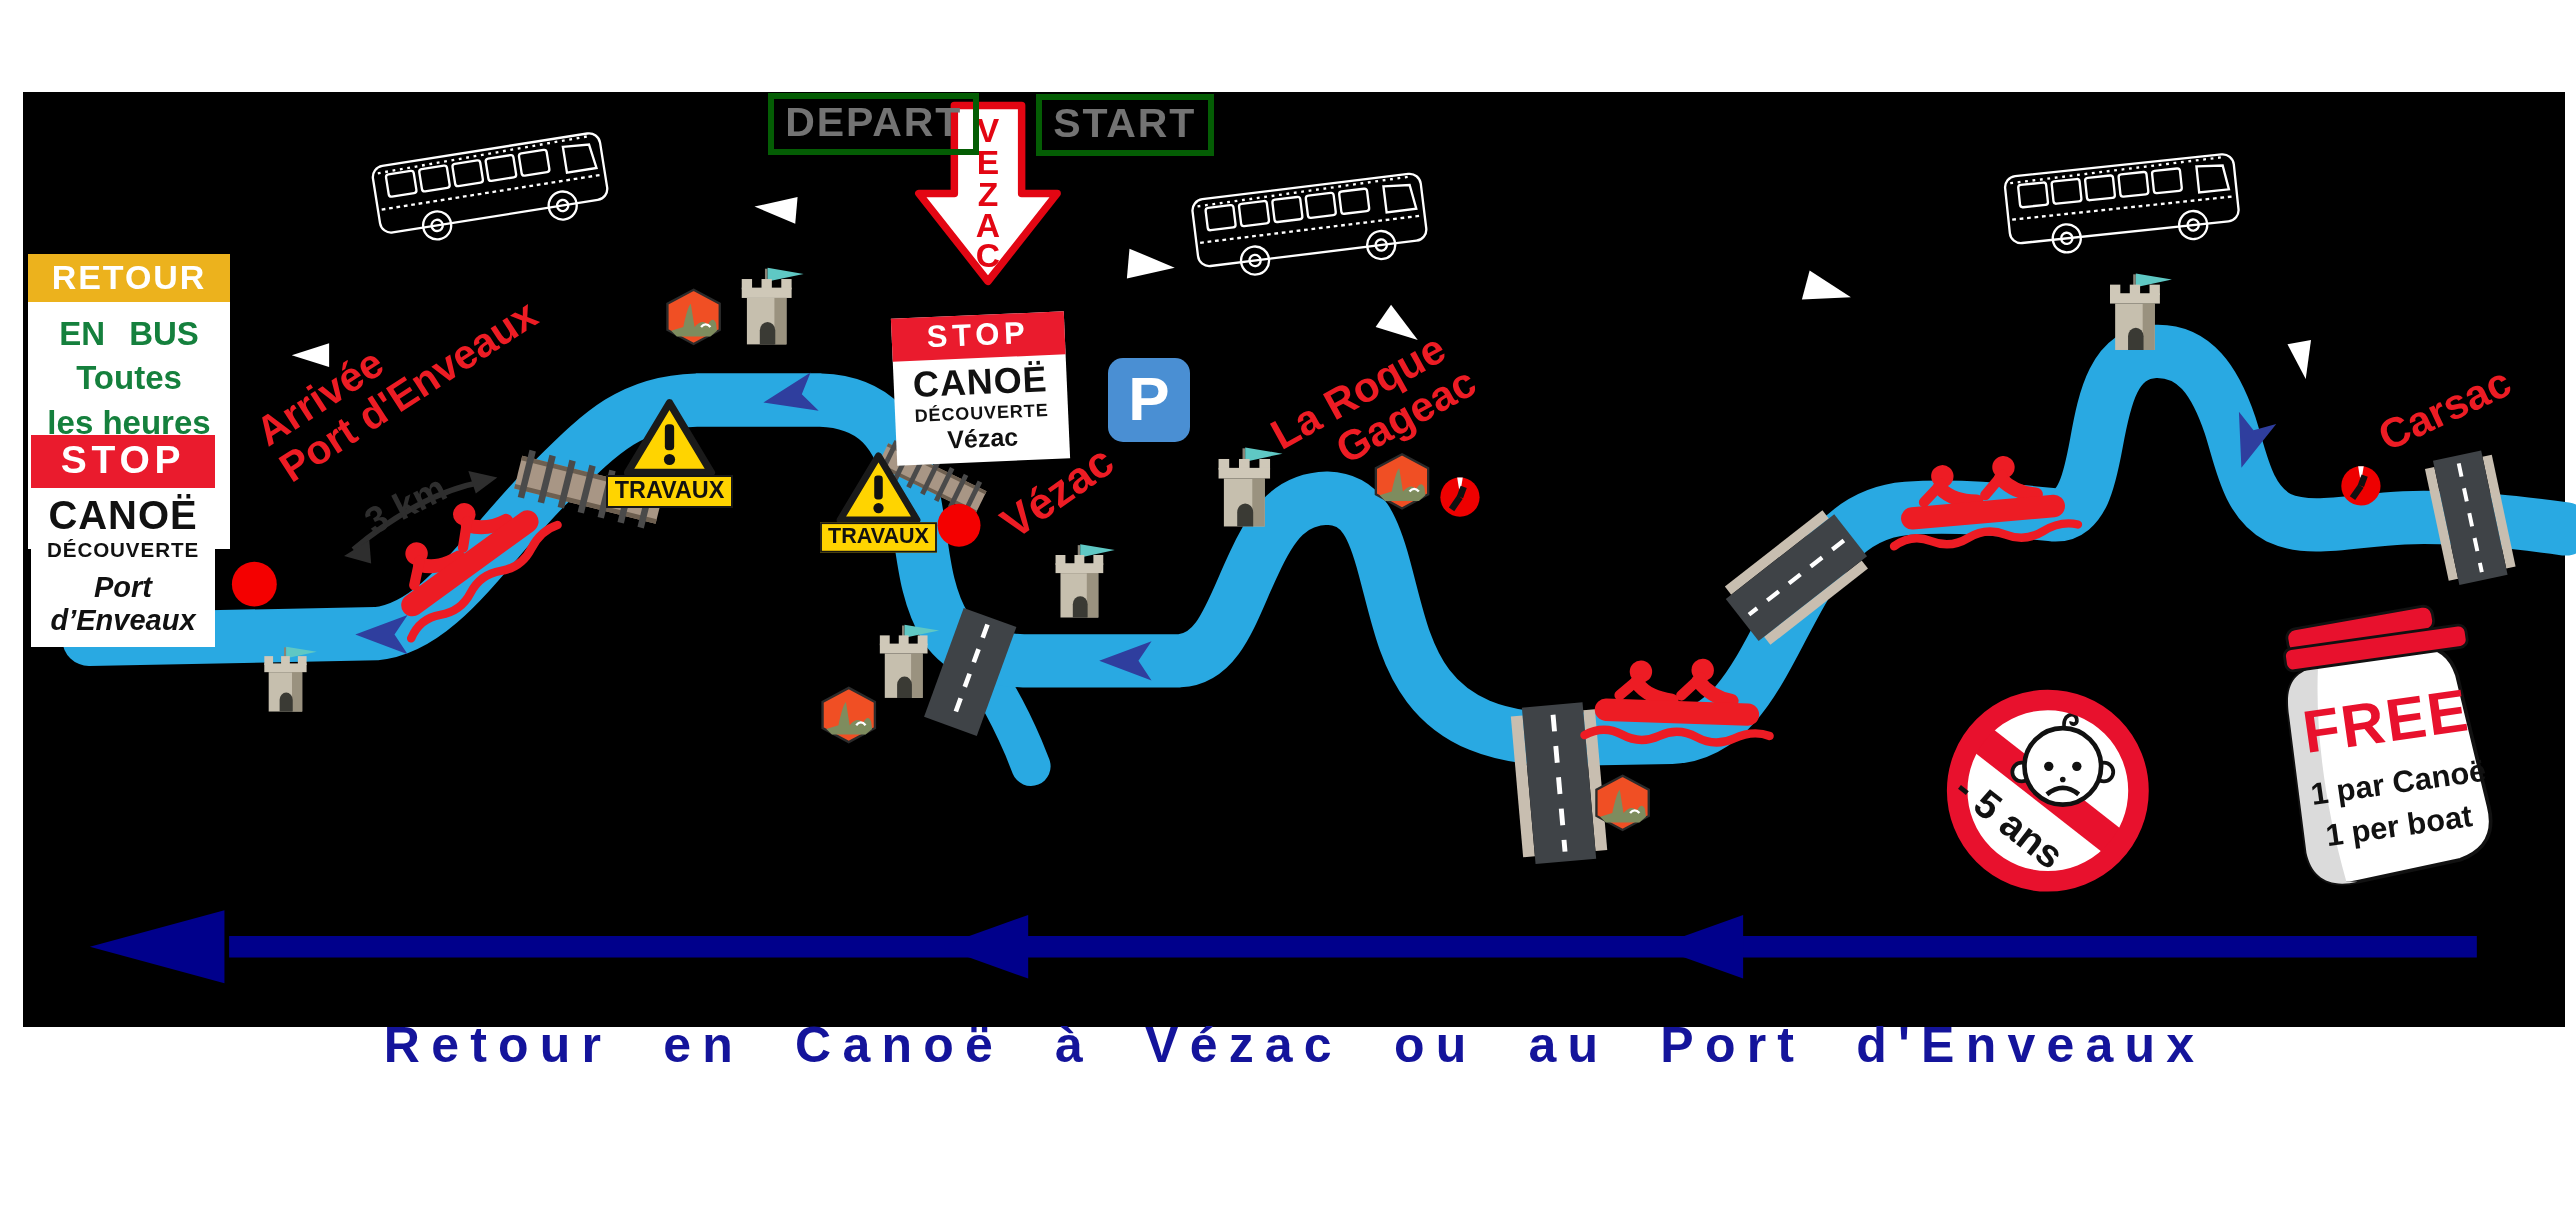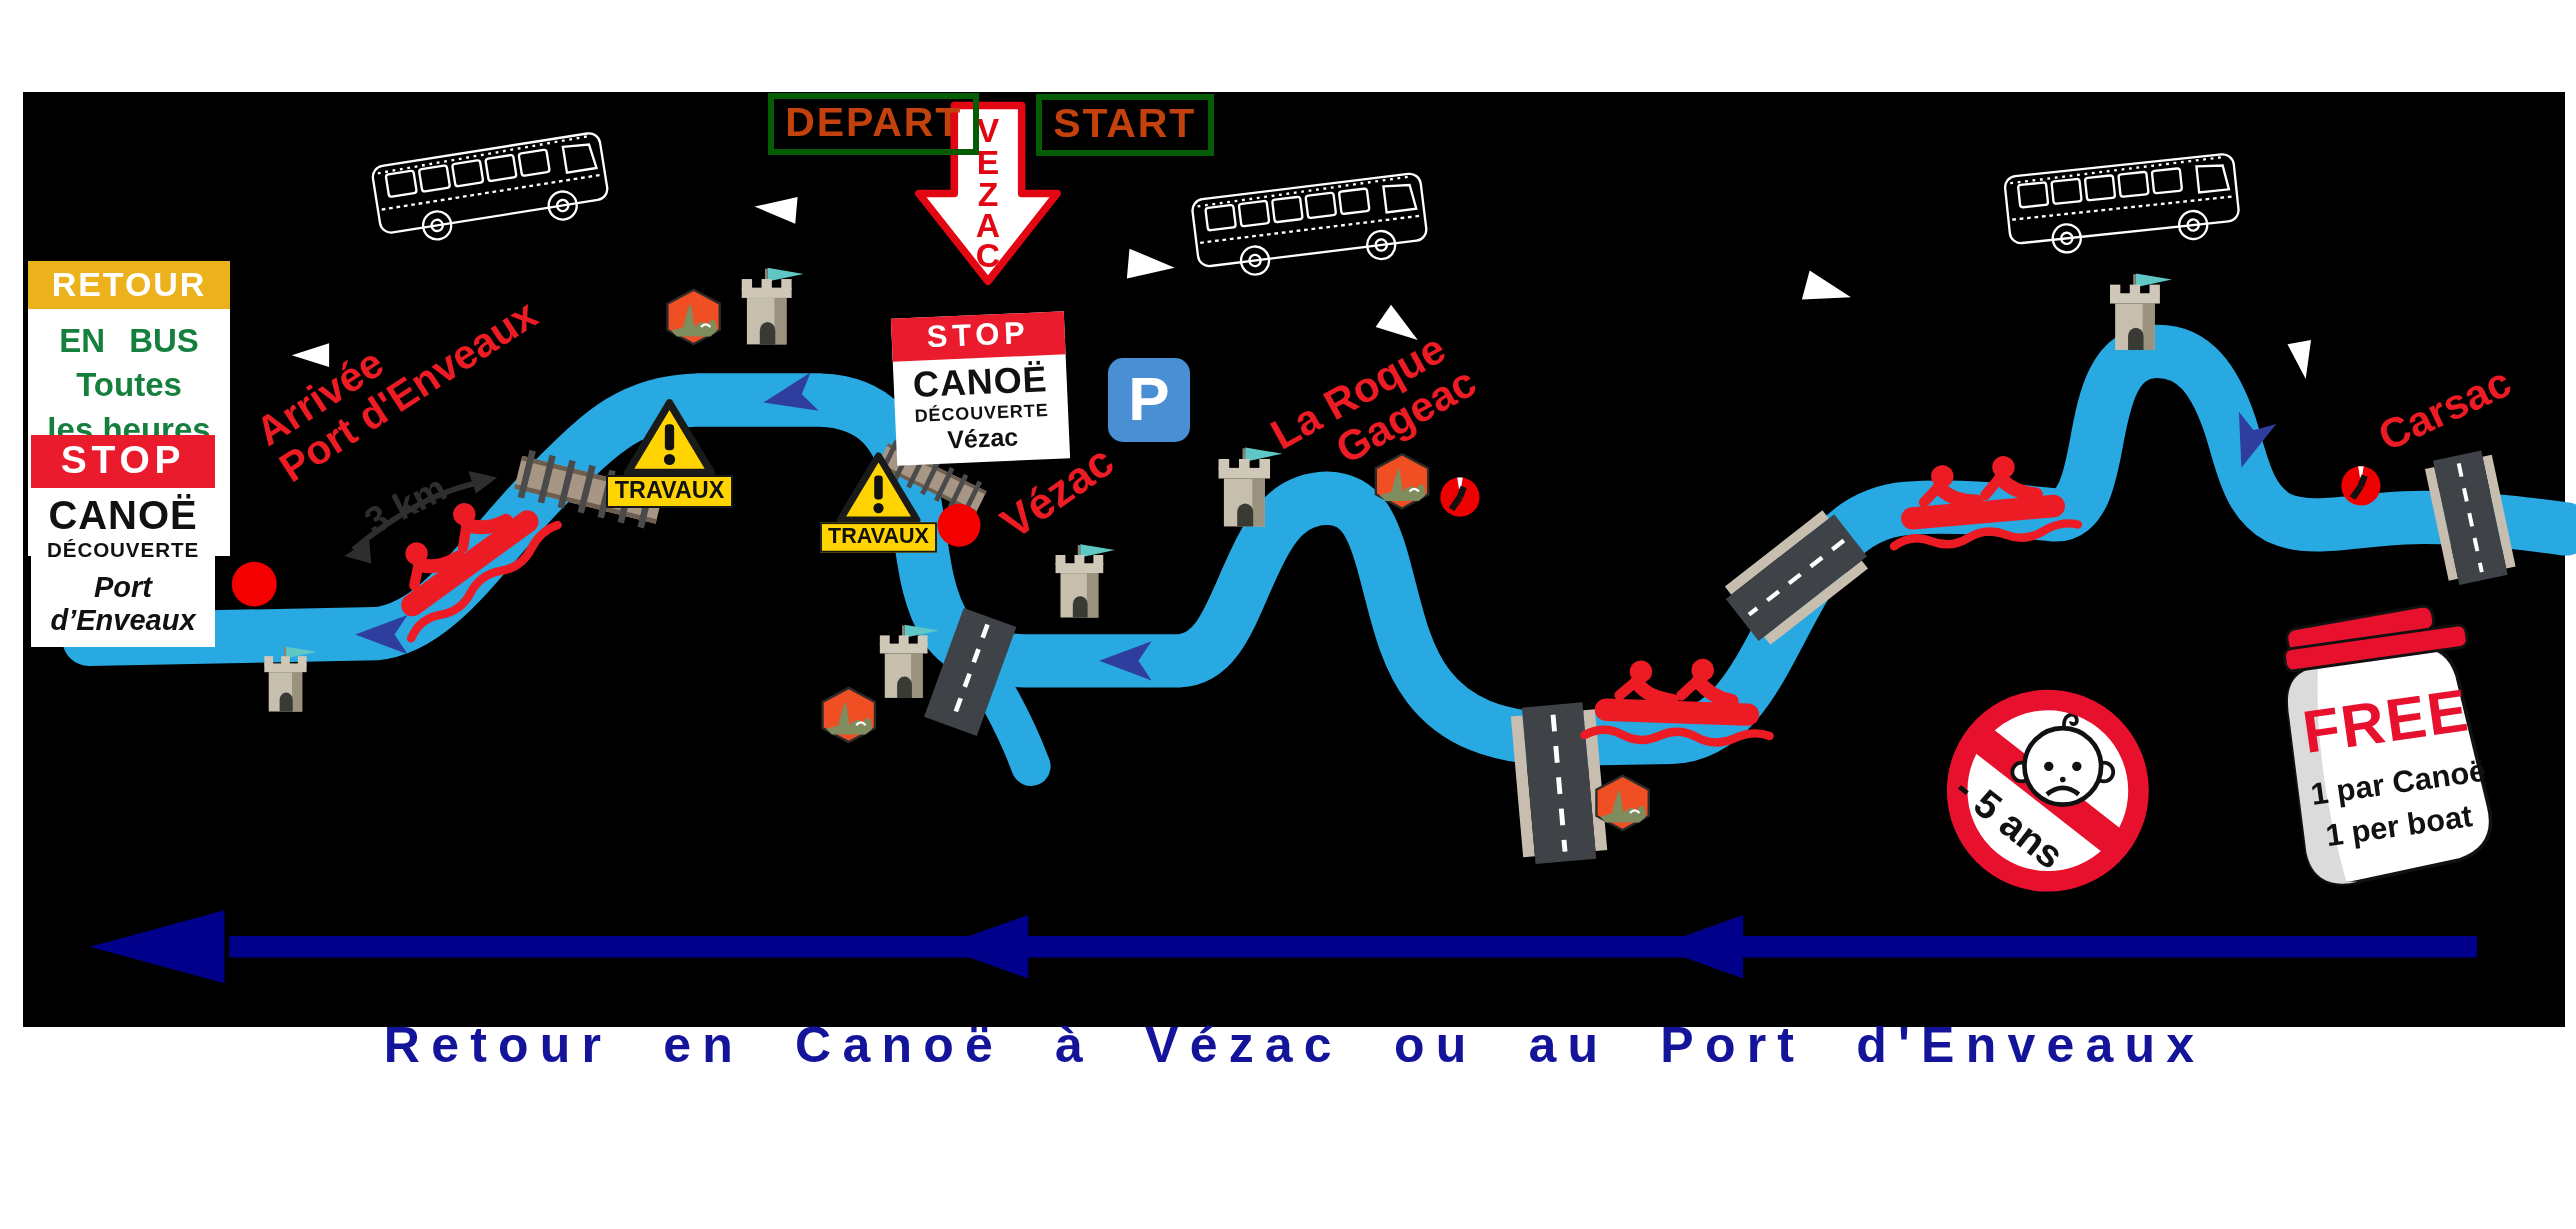--- a/index.html
+++ b/index.html
@@ -4,37 +4,37 @@
 <style>
   html,body{margin:0;padding:0;background:#fff;font-family:"Liberation Sans",sans-serif;}
   .stage{position:relative;width:2576px;height:1229px;background:#fff;overflow:hidden;}
   .board{position:absolute;left:23.4px;top:92px;width:2542px;height:935px;background:#000;}
   svg.art{position:absolute;left:0;top:0;width:2576px;height:1229px;display:block;}
 
   .sign{position:absolute;background:#fff;text-align:center;z-index:5;}
   .band{color:#fff;font-weight:900;}
   .band-yellow{background:#ECB21D;font-size:34px;letter-spacing:1.9px;padding:3.7px 0 5.6px;}
   .band-red{background:#EA1B2D;}
-  #sign-retour{left:28px;top:261px;width:202px;}
+  #sign-retour{left:28px;top:254px;width:202px;}
   #sign-retour .body{padding:9.3px 0 13px;font-size:33px;font-weight:600;color:#15803d;line-height:1.36;}
   #sign-retour .wide{word-spacing:15px;}
 
   #sign-stop-port{left:31px;top:435px;width:184px;padding-bottom:9.3px;}
   #sign-stop-port .band-red{font-size:39px;letter-spacing:4.7px;padding:2.8px 0 6.5px;}
   .canoe-big{font-size:40px;font-weight:900;letter-spacing:0.9px;color:#111;margin-top:4.7px;}
   .decouverte{font-size:20.6px;font-weight:800;letter-spacing:0.9px;color:#111;}
   .place-italic{font-style:italic;font-size:29px;font-weight:600;color:#111;line-height:1.15;margin-top:9px;}
 
   #sign-stop-vezac{left:894px;top:315px;width:173px;transform:rotate(-2.5deg);padding-bottom:8.4px;}
   #sign-stop-vezac .band-red{font-size:31px;letter-spacing:4.7px;padding:1.9px 0 4.7px;}
   .canoe-mid{font-size:36px;font-weight:900;letter-spacing:0.9px;color:#111;margin-top:3.7px;}
   .decouverte-mid{font-size:18px;font-weight:800;letter-spacing:0.9px;color:#111;}
   .vezac-bold{font-size:25px;font-weight:800;color:#111;}
 
-  .greenbox{position:absolute;border:6.5px solid #045D04;color:#c2410c;font-size:41px;font-weight:800;
+  .greenbox{position:absolute;border:6.5px solid #045D04;color:#737373;font-size:41px;font-weight:800;
     letter-spacing:1.9px;padding:0 11.2px 2.8px;background:transparent;z-index:5;}
   #box-depart{left:768px;top:93px;}
   #box-start{left:1024px;top:94px;margin-left:12px;}
 
   #parking{position:absolute;left:1108px;top:358px;width:82px;height:84px;border-radius:15px;
     background:#4A8FD3;color:#fff;font-size:62px;font-weight:800;display:flex;align-items:center;
     justify-content:center;padding-bottom:3.7px;box-sizing:border-box;z-index:5;}
 
   .travaux{position:absolute;width:105px;display:flex;flex-direction:column;align-items:center;z-index:6;}
   #travaux-1{left:617px;top:398px;}

